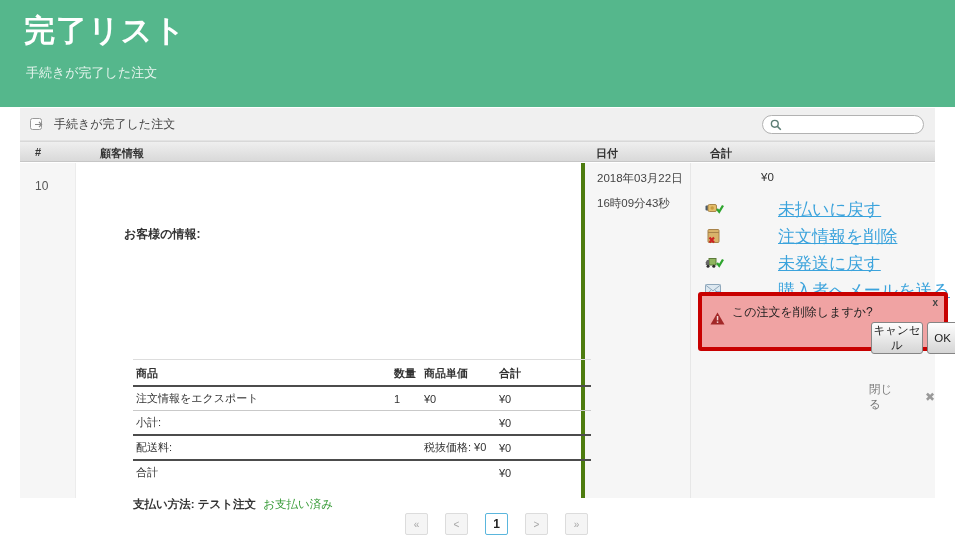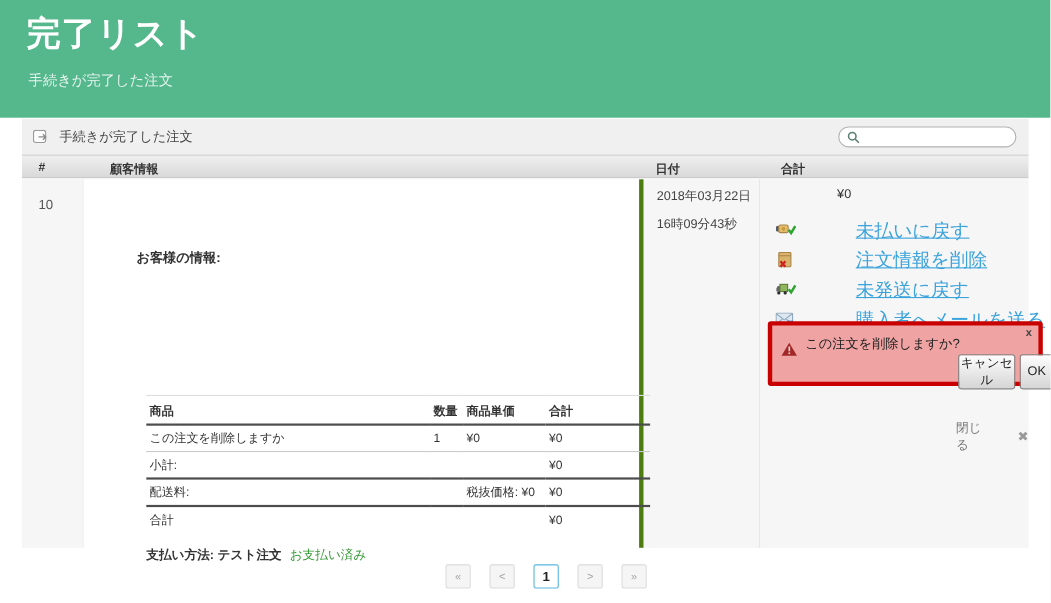--- a/index.html
+++ b/index.html
@@ -132,21 +132,21 @@
         <thead>
           <tr>
             <th>商品</th>
             <th>数量</th>
             <th>商品単価</th>
             <th>合計</th>
           </tr>
         </thead>
         <tbody>
           <tr class="thin">
-            <td>この注文を削除しますか</td>
+            <td>注文情報をエクスポート</td>
             <td class="c">1</td>
             <td>¥0</td>
             <td>¥0</td>
           </tr>
           <tr class="thick">
             <td>小計:</td>
             <td class="c"></td>
             <td></td>
             <td>¥0</td>
           </tr>

